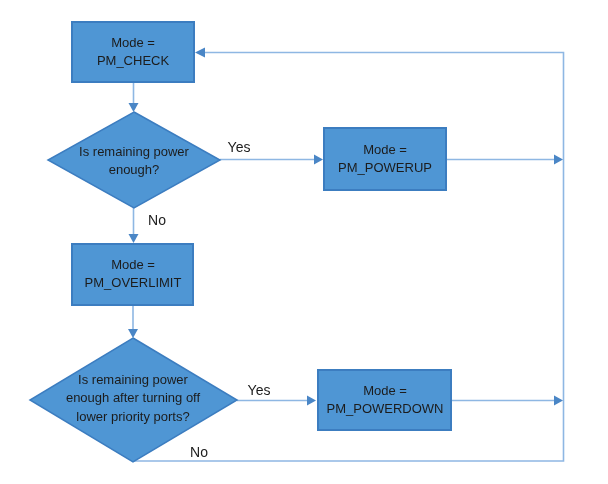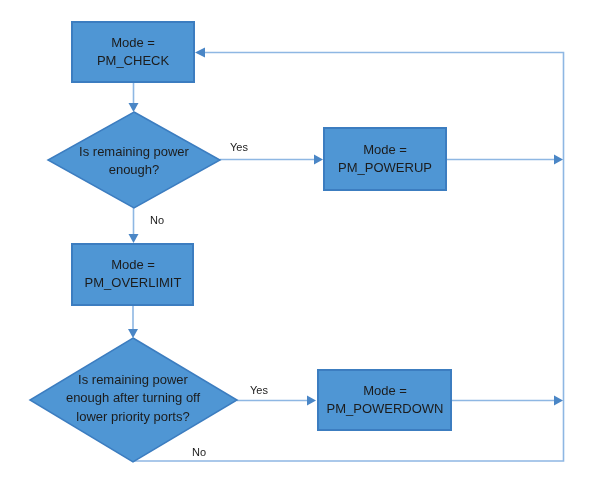--- a/index.html
+++ b/index.html
@@ -35,21 +35,21 @@
     white-space: pre-line;
     color: var(--label-text);
     font-size: 13px;
     line-height: 1.42;
     pointer-events: none;
   }
   .edge-lbl {
     position: absolute;
     transform: translate(-50%, -50%);
     color: var(--label-text);
-    font-size: 11px;
+    font-size: 14px;
     white-space: nowrap;
     pointer-events: none;
   }
   .shape-rect { fill: var(--node-fill); stroke: var(--node-border); stroke-width: 2; }
   .shape-diamond { fill: var(--node-fill); stroke: var(--node-border); stroke-width: 1.5; }
   .conn { stroke: var(--connector); stroke-width: 1.6; fill: none; }
   .arrow { fill: var(--arrowhead); stroke: none; }
 </style>
 </head>
 <body>

